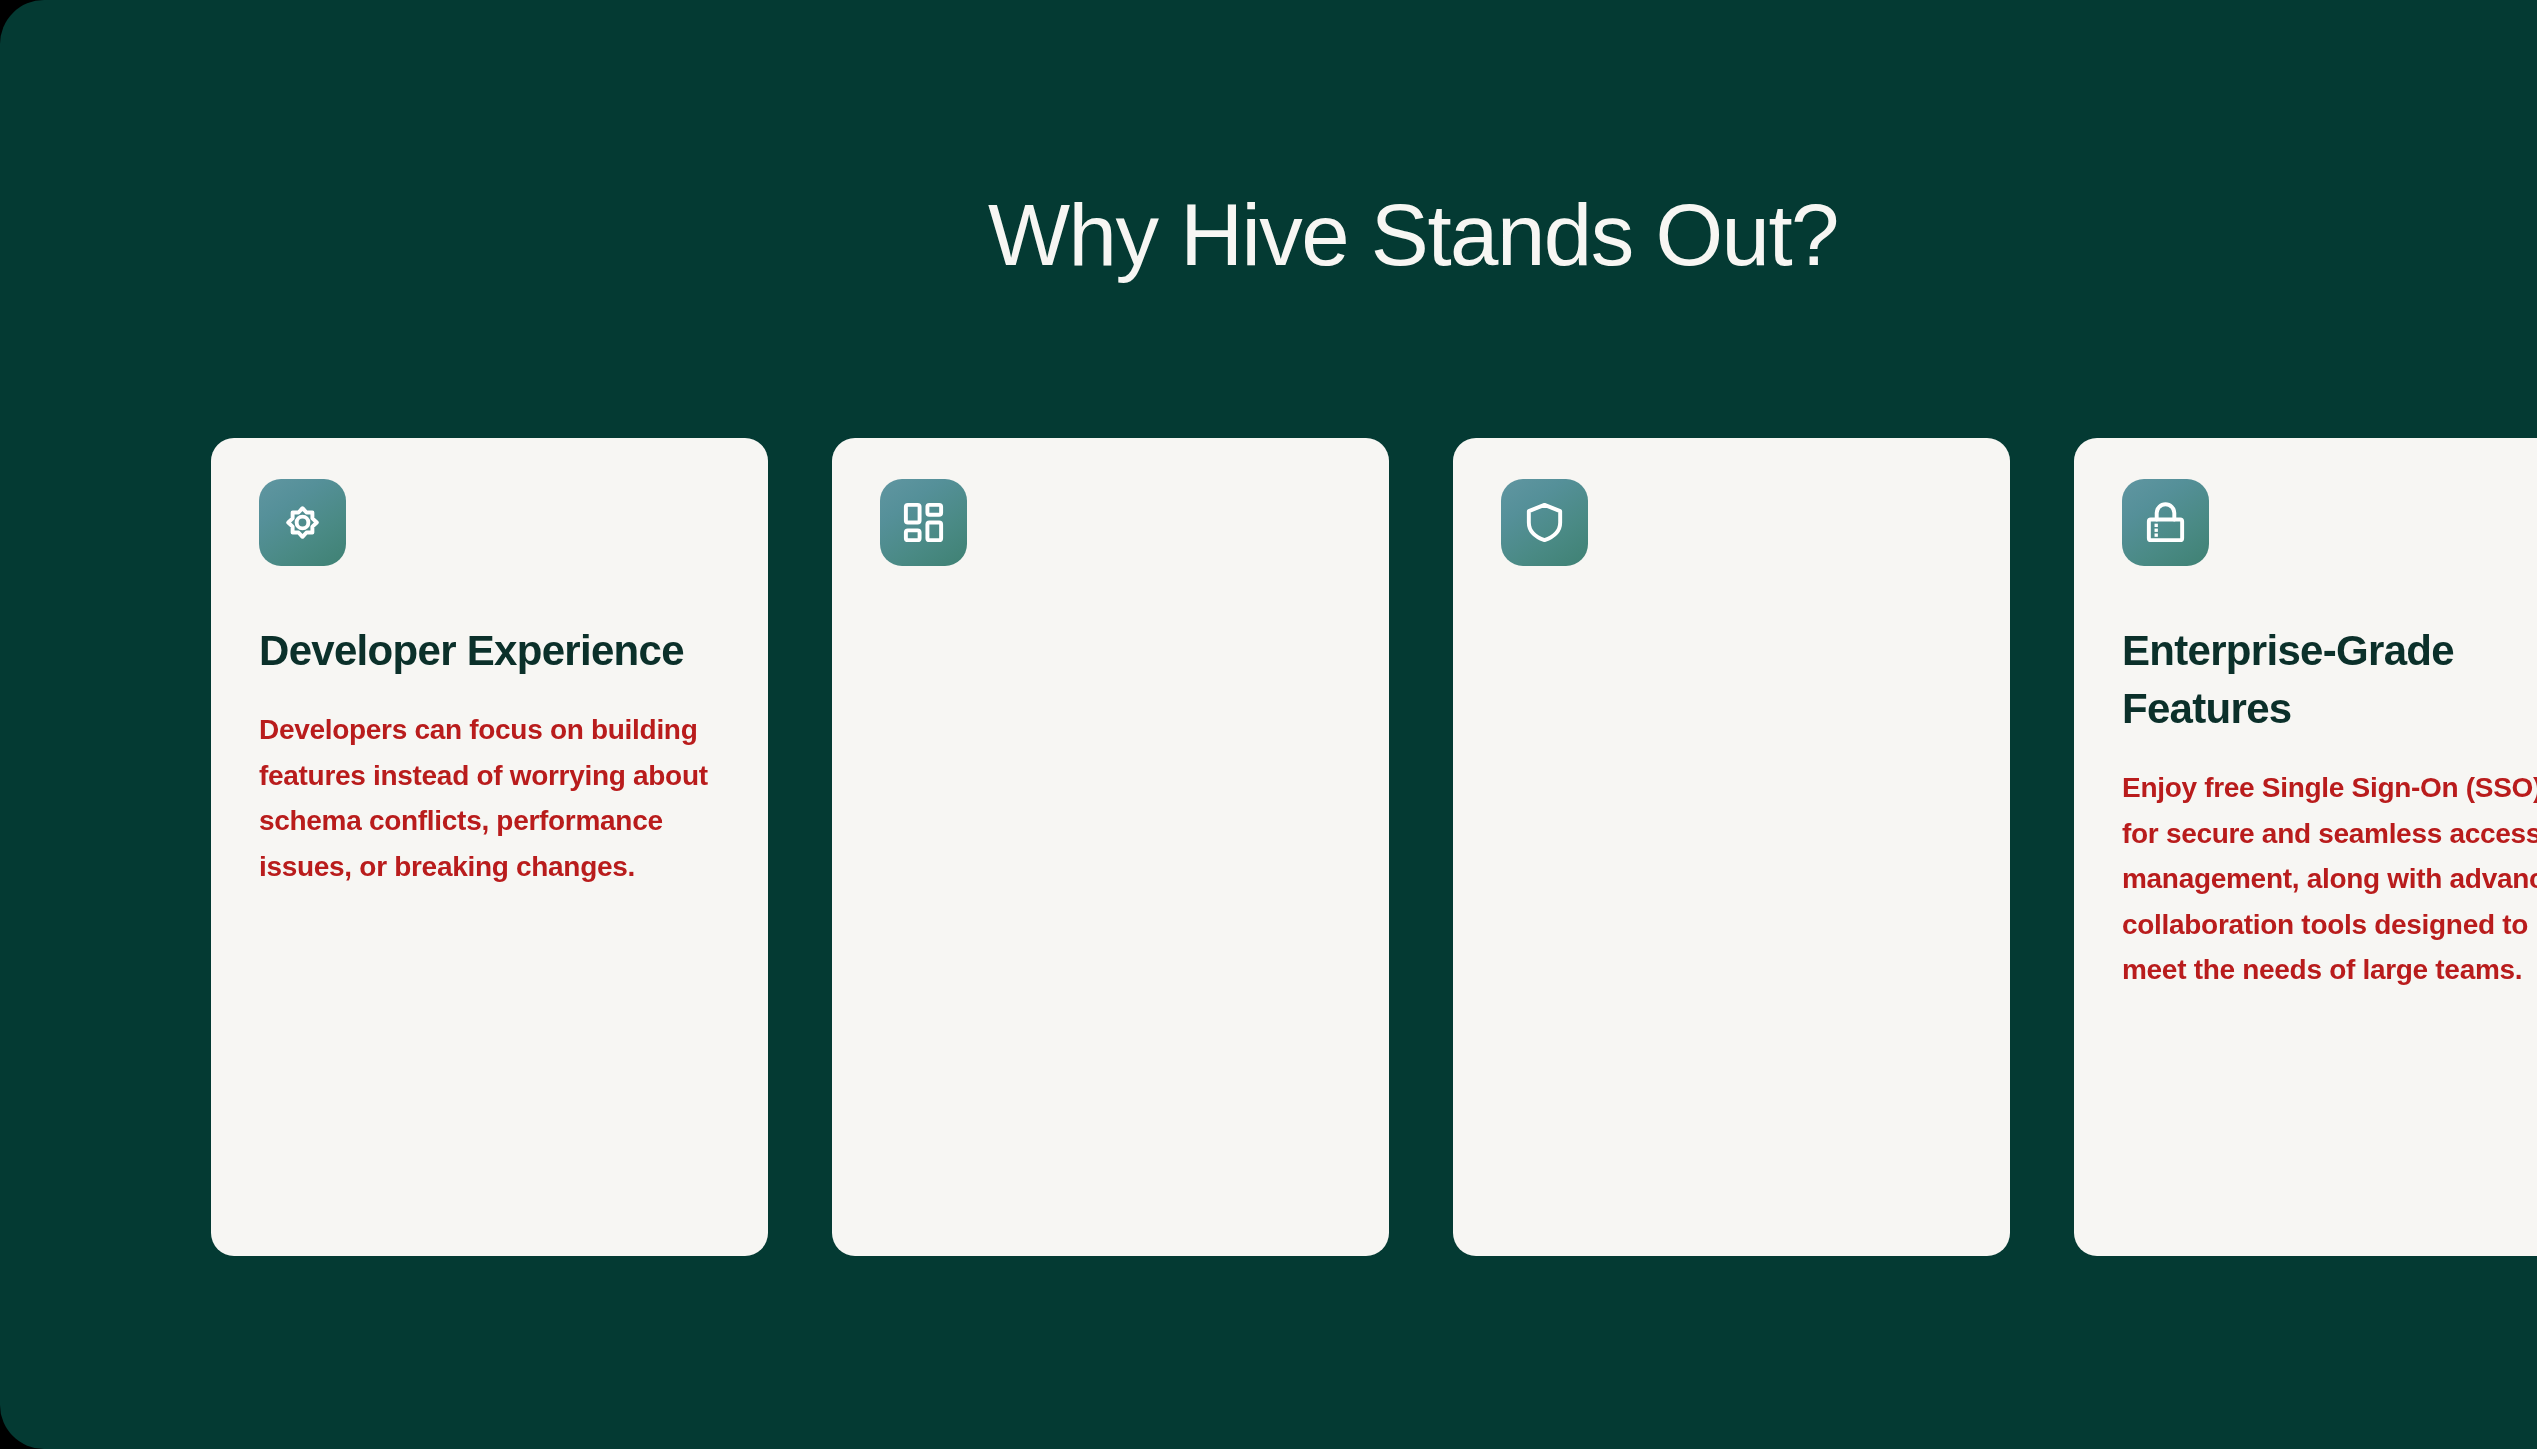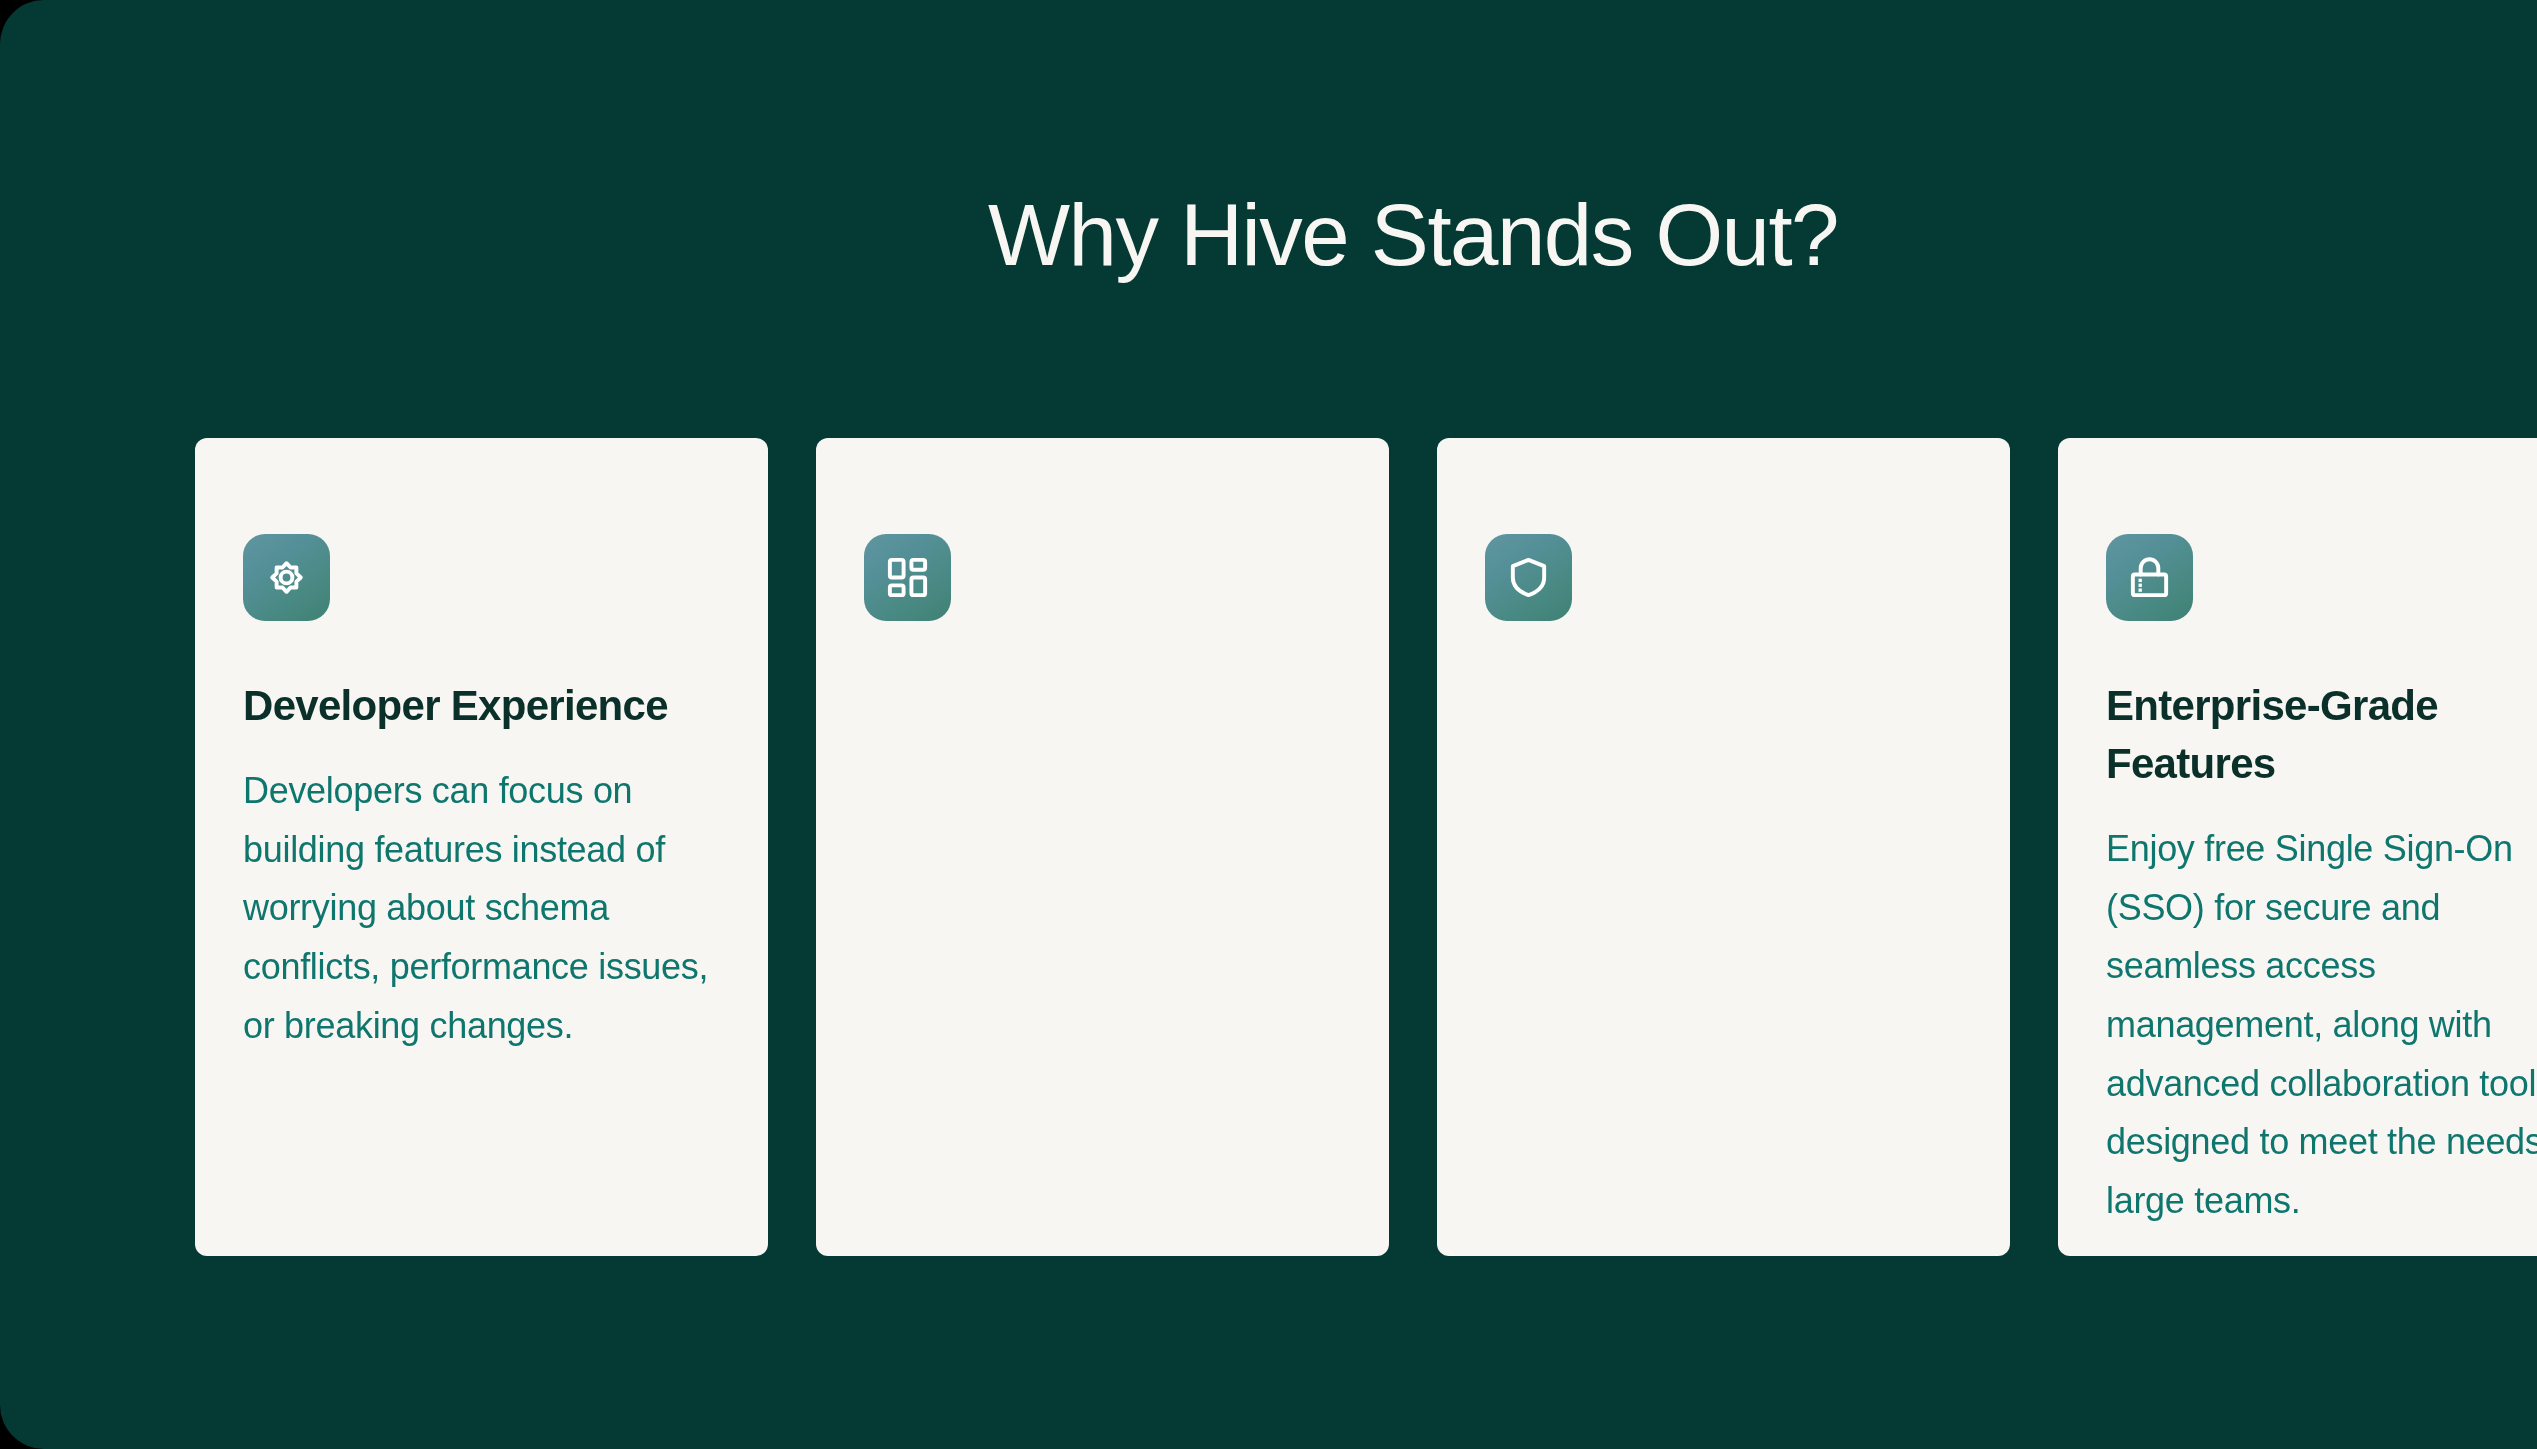--- a/index.html
+++ b/index.html
@@ -53,24 +53,25 @@
     top: 438px;
     width: 2436px;
     height: 818px;
     display: flex;
     gap: 48px;
   }
 
   .feature-card {
     flex: 1 1 0;
     background: #F7F6F3;
-    border-radius: 12px;
-    padding: 96px 48px 0 48px;
+    border-radius: 23px;
+    padding: 41px 48px 0 48px;
     position: relative;
     overflow: hidden;
+    margin-left: 16px;
   }
 
   
 
   .card-icon {
     width: 87px;
     height: 87px;
     border-radius: 22px;
     background: linear-gradient(145deg, #6096A1 0%, #559099 30%, #4A8A85 65%, #3F8173 100%);
     display: flex;
@@ -88,24 +89,24 @@
   .card-title {
     color: #0B302A;
     font-size: 42px;
     line-height: 1.38;
     font-weight: 700;
     letter-spacing: -0.7px;
     margin-bottom: 27px;
   }
 
   .card-body {
-    color: #0f766e;
-    font-size: 36px;
+    color: #b91c1c;
+    font-size: 28px;
     line-height: 1.63;
-    font-weight: 400;
+    font-weight: 700;
     letter-spacing: -0.3px;
   }
 
   
   .feature-card[data-title-lines="1"] .card-title { margin-bottom: 27px; }
 </style>
 </head>
 <body>
 
 <div id="stage">

